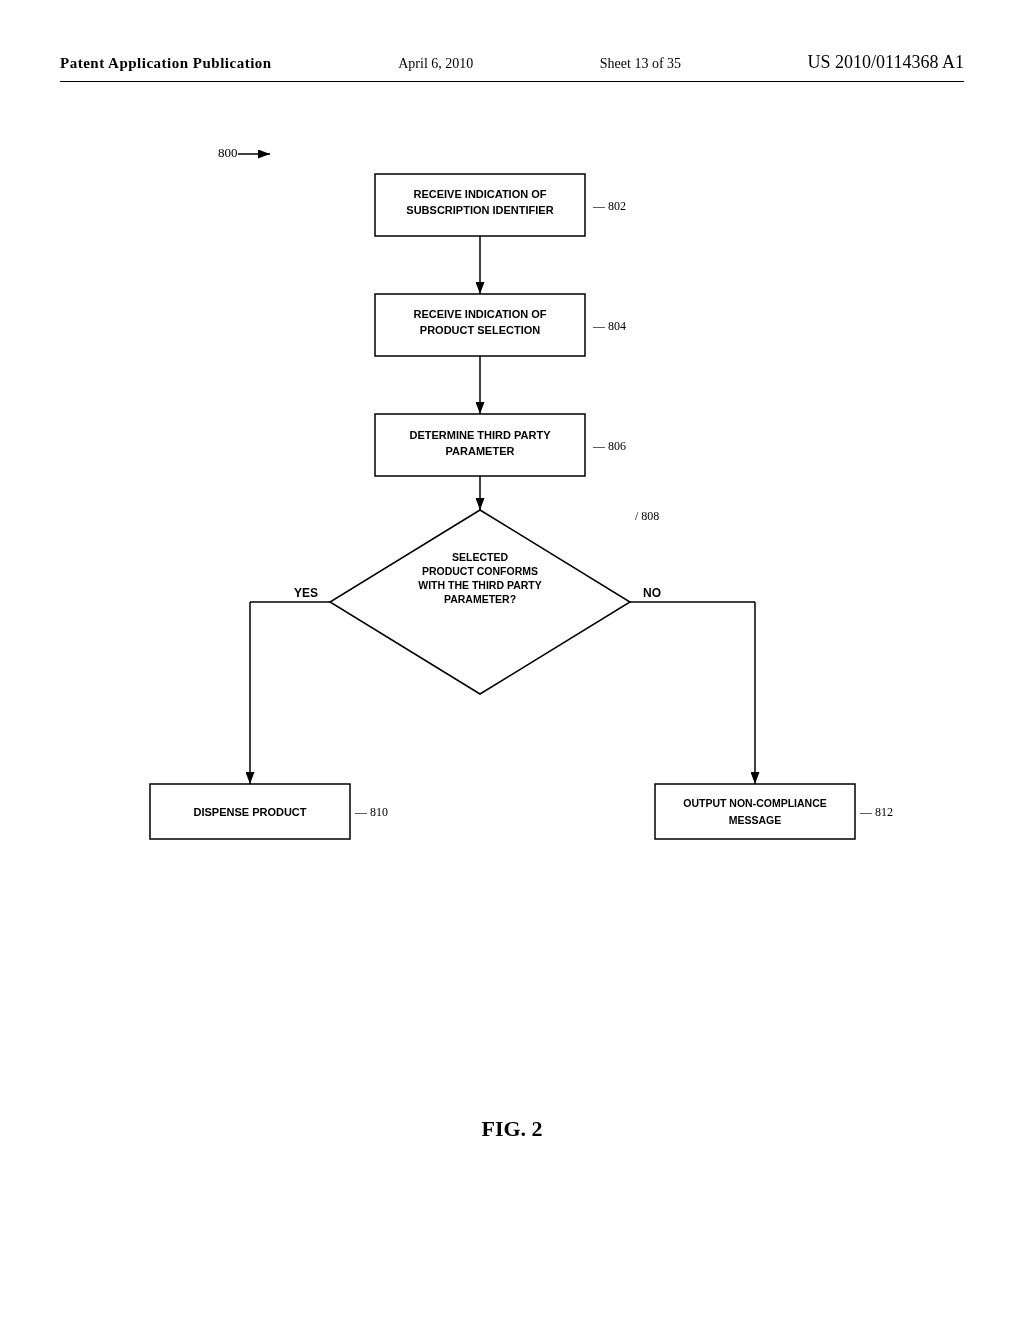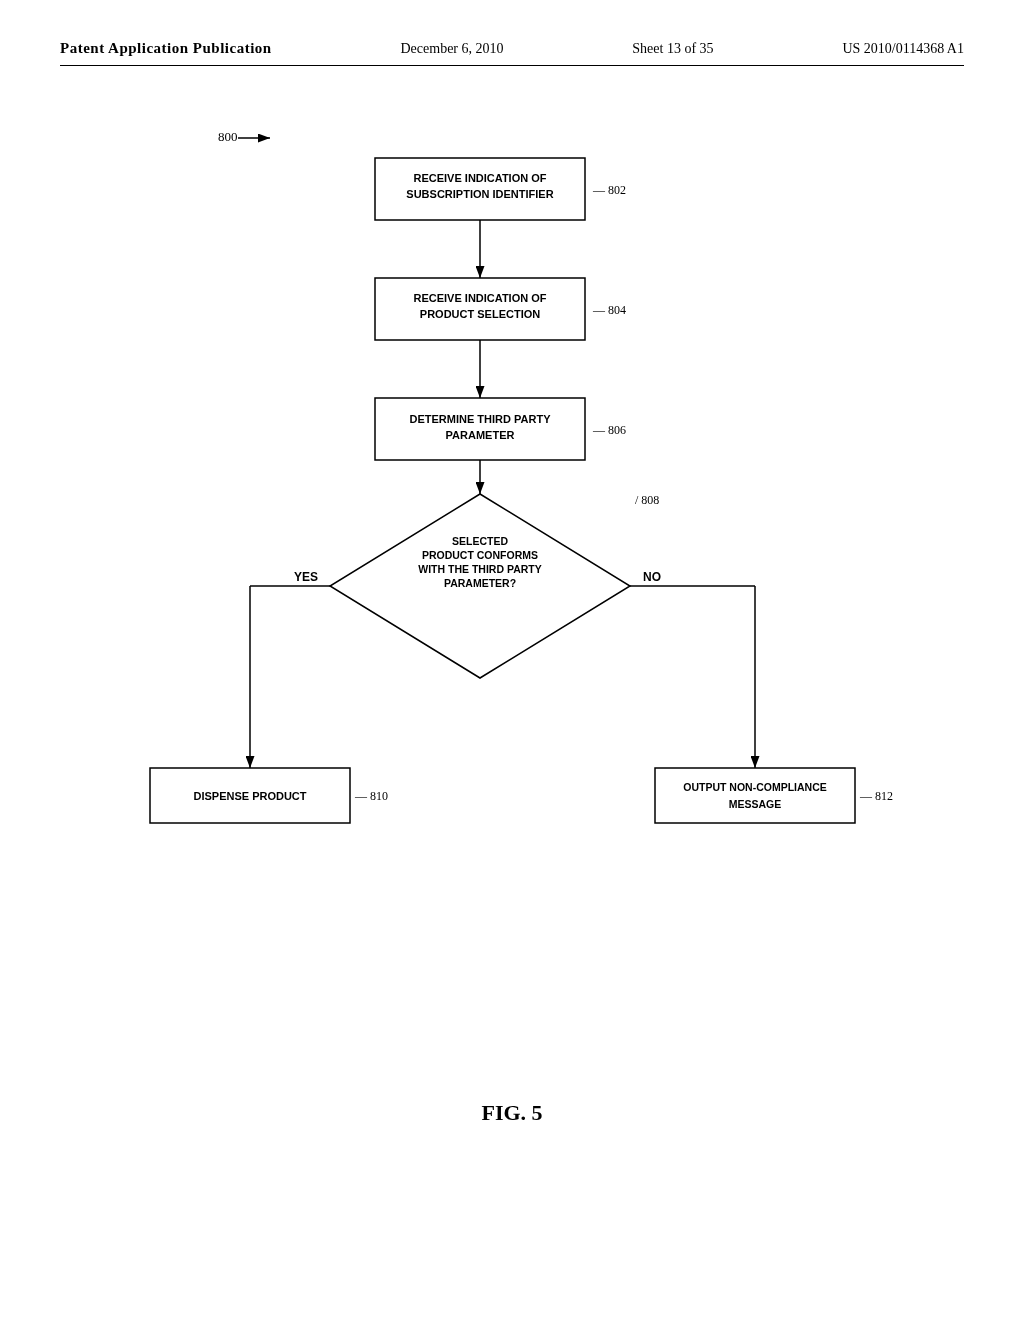--- a/index.html
+++ b/index.html
@@ -11,21 +11,21 @@
       min-height: 1320px;
       position: relative;
       overflow: hidden;
     }
 
     .page {
       width: 1024px;
       min-height: 1320px;
       background: #fff;
       position: relative;
-      padding: 40px 60px;
+      padding: 52px 60px;
     }
 
     
     .header {
       display: flex;
       justify-content: space-between;
       align-items: baseline;
       border-bottom: 1px solid #000;
       padding-bottom: 8px;
       margin-bottom: 10px;
@@ -35,21 +35,21 @@
       font-weight: bold;
       font-size: 15px;
       letter-spacing: 0.5px;
     }
 
     .header-center {
       font-size: 14px;
     }
 
     .header-right {
-      font-size: 14px;
+      font-size: 18px;
     }
 
     
     .diagram-area {
       position: relative;
       width: 100%;
       height: 1100px;
       margin-top: 20px;
       text-decoration: underline;
     }
@@ -74,21 +74,21 @@
       left: 0;
     }
   </style>
 </head>
 <body>
 
 <div class="page">
 
   <div class="header">
     <span class="header-left">Patent Application Publication</span>
-    <span class="header-center">December 6, 2010</span>
+    <span class="header-center">April 6, 2010</span>
     <span class="header-center">Sheet 13 of 35</span>
     <span class="header-right">US 2010/0114368 A1</span>
   </div>
 
   <div class="diagram-area">
 
     <svg class="flowchart-svg" xmlns="http://www.w3.org/2000/svg">
 
       <defs>
         <marker id="arrowhead" markerWidth="8" markerHeight="6" refX="8" refY="3" orient="auto">
@@ -151,17 +151,17 @@
       <line x1="695" y1="500" x2="695" y2="682" stroke="#000" stroke-width="1.5" marker-end="url(#arrowhead)"></line>
 
       <rect x="595" y="682" width="200" height="55" fill="white" stroke="#000" stroke-width="1.5"></rect>
       <text x="695" y="705" text-anchor="middle" font-size="10.5" font-weight="bold" font-family="Arial, sans-serif">OUTPUT NON-COMPLIANCE</text>
       <text x="695" y="722" text-anchor="middle" font-size="10.5" font-weight="bold" font-family="Arial, sans-serif">MESSAGE</text>
 
       <text x="800" y="714" font-size="12" font-family="Times New Roman">— 812</text>
 
     </svg>
 
-    <div class="fig-label">FIG. 5</div>
+    <div class="fig-label">FIG. 2</div>
 
   </div>
 
 </div>
 
 </body></html>

